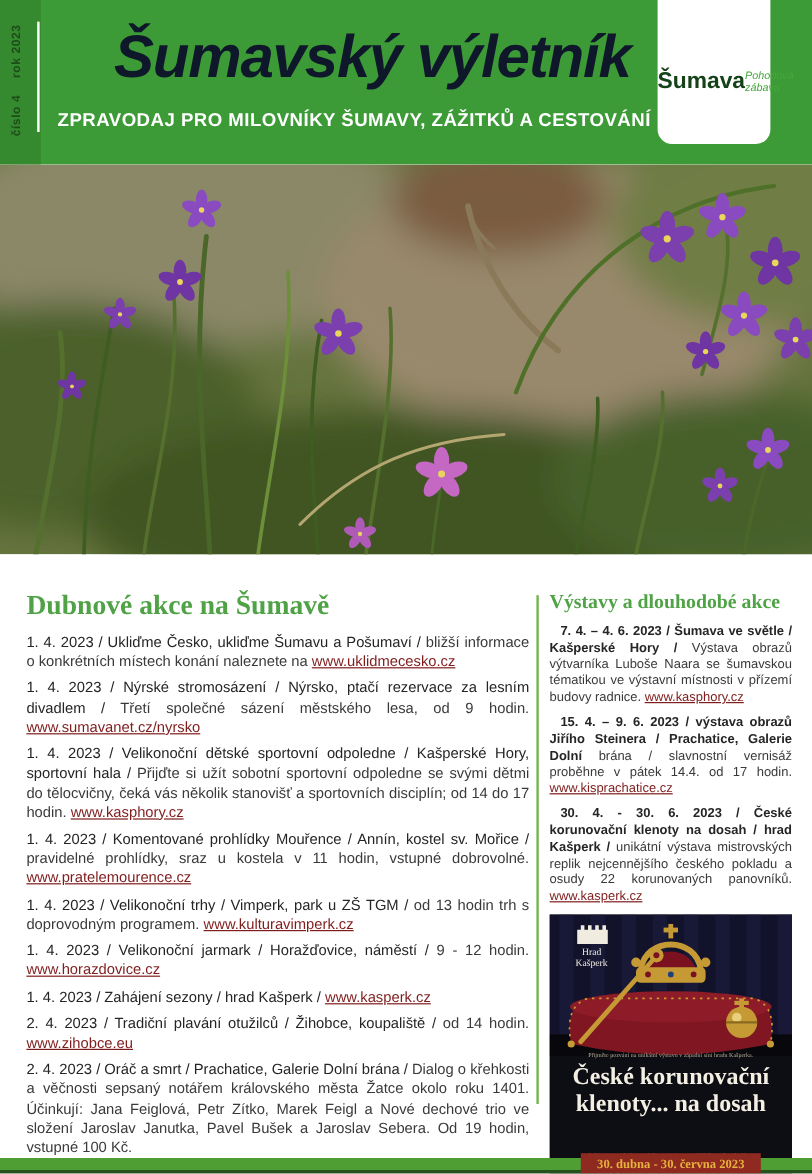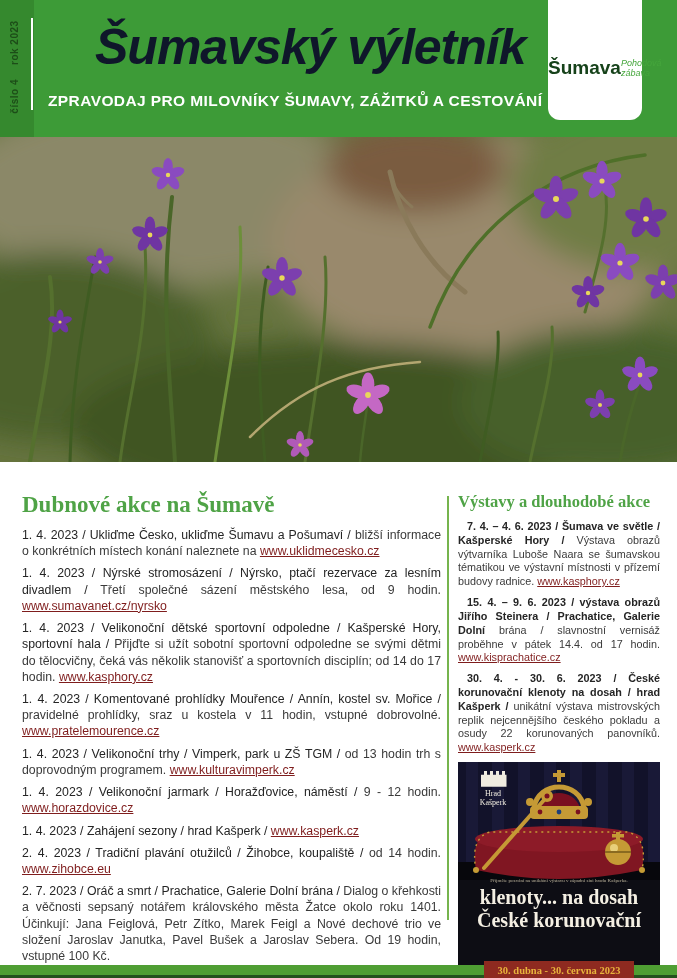--- a/index.html
+++ b/index.html
@@ -165,21 +165,21 @@
 
         <p class="event"><span class="lead">1. 4. 2023 / Velikonoční trhy / Vimperk, park u ZŠ TGM / </span><span>od 13 hodin trh s doprovodným programem. </span><a class="link">www.kulturavimperk.cz</a></p>
 
         <p class="event"><span class="lead">1. 4. 2023 / Velikonoční jarmark / Horažďovice, náměstí / </span><span>9 - 12 hodin. </span><a class="link">www.horazdovice.cz</a></p>
 
         <p class="event"><span class="lead">1. 4. 2023 / Zahájení sezony / hrad Kašperk / </span><span></span><a class="link">www.kasperk.cz</a></p>
 
 
         <p class="event"><span class="lead">2. 4. 2023 / Tradiční plavání otužilců / Žihobce, koupaliště / </span><span>od 14 hodin. </span><a class="link">www.zihobce.eu</a></p>
 
-        <p class="event"><span class="lead">2. 7. 2023 / Oráč a smrt / Prachatice, Galerie Dolní brána / </span><span>Dialog o křehkosti a věčnosti sepsaný notářem královského města Žatce okolo roku 1401. Účinkují: Jana Feiglová, Petr Zítko, Marek Feigl a Nové dechové trio ve složení Jaroslav Janutka, Pavel Bušek a Jaroslav Sebera. Od 19 hodin, vstupné 100 Kč. </span></p>
+        <p class="event"><span class="lead">2. 4. 2023 / Oráč a smrt / Prachatice, Galerie Dolní brána / </span><span>Dialog o křehkosti a věčnosti sepsaný notářem královského města Žatce okolo roku 1401. Účinkují: Jana Feiglová, Petr Zítko, Marek Feigl a Nové dechové trio ve složení Jaroslav Janutka, Pavel Bušek a Jaroslav Sebera. Od 19 hodin, vstupné 100 Kč. </span></p>
 
       </div>
 
     <div class="col-divider"></div>
 
     <div class="col-right">
       <div>
         <h2 class="h-right">Výstavy a dlouhodobé akce</h2>
 
           <p class="exhib"><span class="lead">7. 4. – 4. 6. 2023 / Šumava ve světle / Kašperské Hory / </span><span>Výstava obrazů výtvarníka Luboše Naara se šumavskou tématikou ve výstavní místnosti v přízemí budovy radnice. </span><a class="link">www.kasphory.cz</a></p>
@@ -229,22 +229,22 @@
         </svg>
         <div class="poster-badge">
           <svg width="30" height="20" viewBox="0 0 40 26">
             <path d="M4 26 V10 h4 V5 h4 v5 h4 V5 h4 v5 h2 V26 Z M22 26 V10 h2 V5 h4 v5 h4 V5 h4 v5 h2 V26 Z" fill="#f0ece0"></path>
           </svg>
           <div>Hrad</div>
           <div>Kašperk</div>
         </div>
         <div class="poster-caption">Přijměte pozvání na unikátní výstavu v západní síni hradu Kašperka.</div>
         <div class="poster-title">
+          <div>České korunovační</div>
           <div>klenoty... na dosah</div>
-          <div>České korunovační</div>
         </div>
         <div class="poster-subtitle">
           <div>Mistrovské repliky nejcennějšího českého</div>
           <div>pokladu a osudy 22 korunovaných panovníků</div>
         </div>
         <div class="poster-datebox">
           <div class="poster-date">30. dubna - 30. června 2023</div>
           <div class="poster-venue">Hrad Kašperk</div>
         </div>
 

